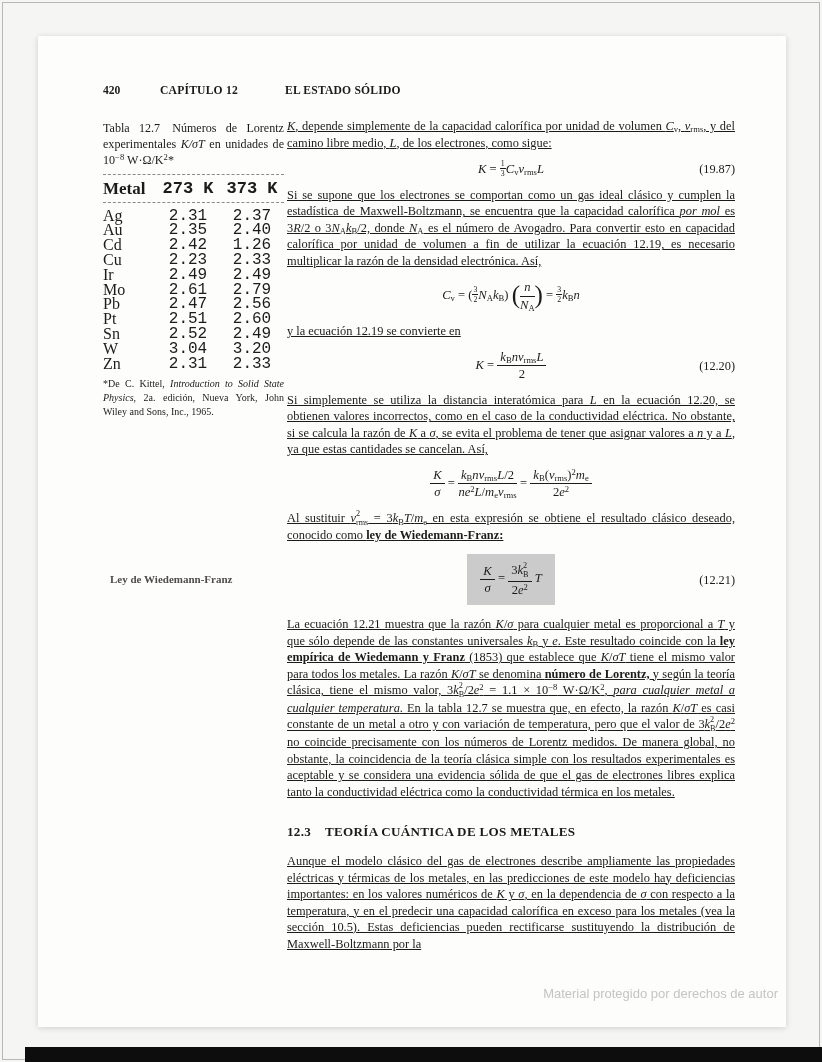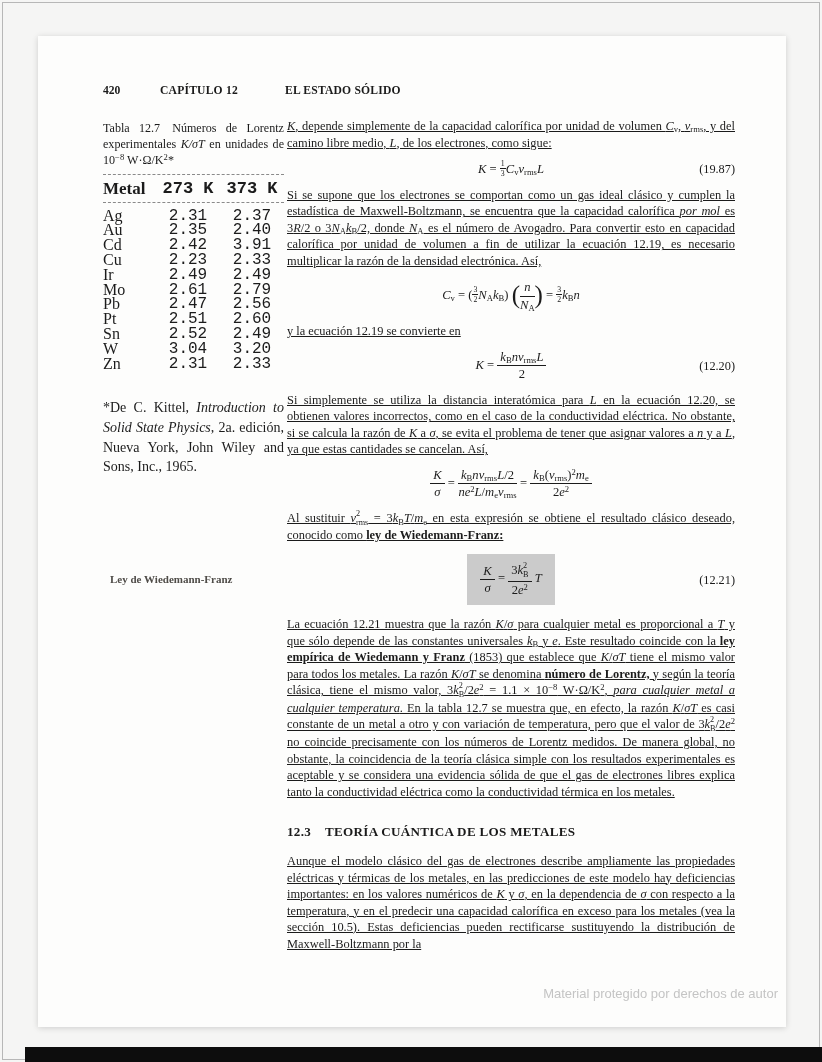--- a/index.html
+++ b/index.html
@@ -18,21 +18,21 @@
 
   
   .col-left{position:absolute;left:65px;top:84px;width:181px;}
   .tbl-title{font-weight:400;font-size:12.1px;line-height:1.34;text-align:justify;}
   .tbl-rule{border:none;border-top:1.4px dashed #8a8a8a;margin:5px 0 0;}
   .tbl-head{display:flex;font-weight:700;font-size:17px;padding:4px 0 3px;}
   .tbl-row{display:flex;font-size:16px;line-height:14.8px;}
   .tbl-body{margin-top:6px;}
   .cell-metal{width:53px;text-align:left;}
   .cell-v{width:64px;text-align:center;font-family:Liberation Mono, monospace;}
-  .tbl-foot{margin-top:27px;font-size:14px;line-height:1.4;text-align:justify;}
+  .tbl-foot{margin-top:6px;font-size:10px;line-height:1.4;text-align:justify;}
 
   .margin-note{position:absolute;left:72px;top:537px;width:172px;font-size:11px;
                font-weight:700;color:#4f4c48;}
 
   
   .col-right{position:absolute;left:249px;top:82px;width:448px;}
   .para{font-size:12.4px;line-height:16.5px;text-align:justify;margin:0;text-decoration:underline;}
   .eqrow{position:relative;text-align:center;margin:9px 0;font-size:12.6px;}
   .eqnum{position:absolute;right:0;top:50%;transform:translateY(-50%);font-size:12.3px;}
   .frac{display:inline-block;vertical-align:middle;text-align:center;line-height:1.15;}
@@ -83,21 +83,21 @@
           <span class="cell-v">2.37</span>
         </div>
       <div class="tbl-row">
           <span class="cell-metal">Au</span>
           <span class="cell-v">2.35</span>
           <span class="cell-v">2.40</span>
         </div>
       <div class="tbl-row">
           <span class="cell-metal">Cd</span>
           <span class="cell-v">2.42</span>
-          <span class="cell-v">3.91</span>
+          <span class="cell-v">1.26</span>
         </div>
       <div class="tbl-row">
           <span class="cell-metal">Cu</span>
           <span class="cell-v">2.23</span>
           <span class="cell-v">2.33</span>
         </div>
       <div class="tbl-row">
           <span class="cell-metal">Ir</span>
           <span class="cell-v">2.49</span>
           <span class="cell-v">2.49</span>

